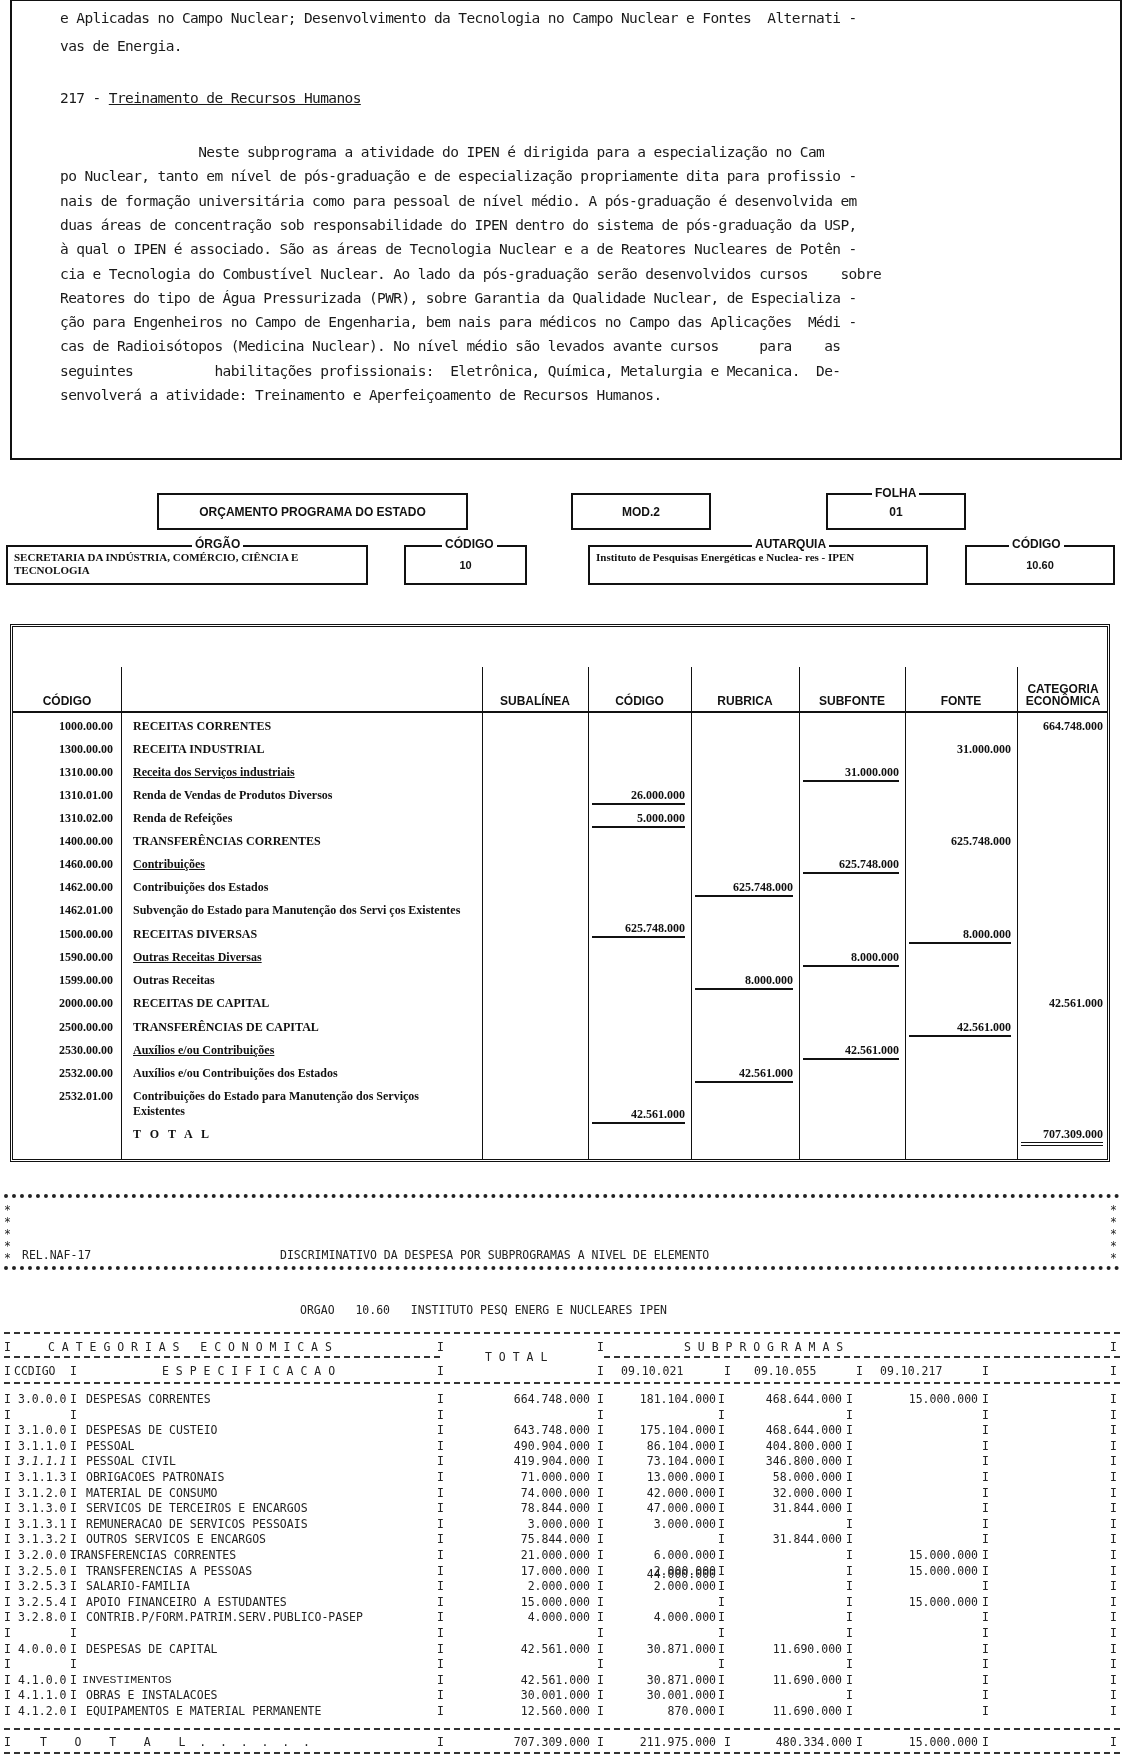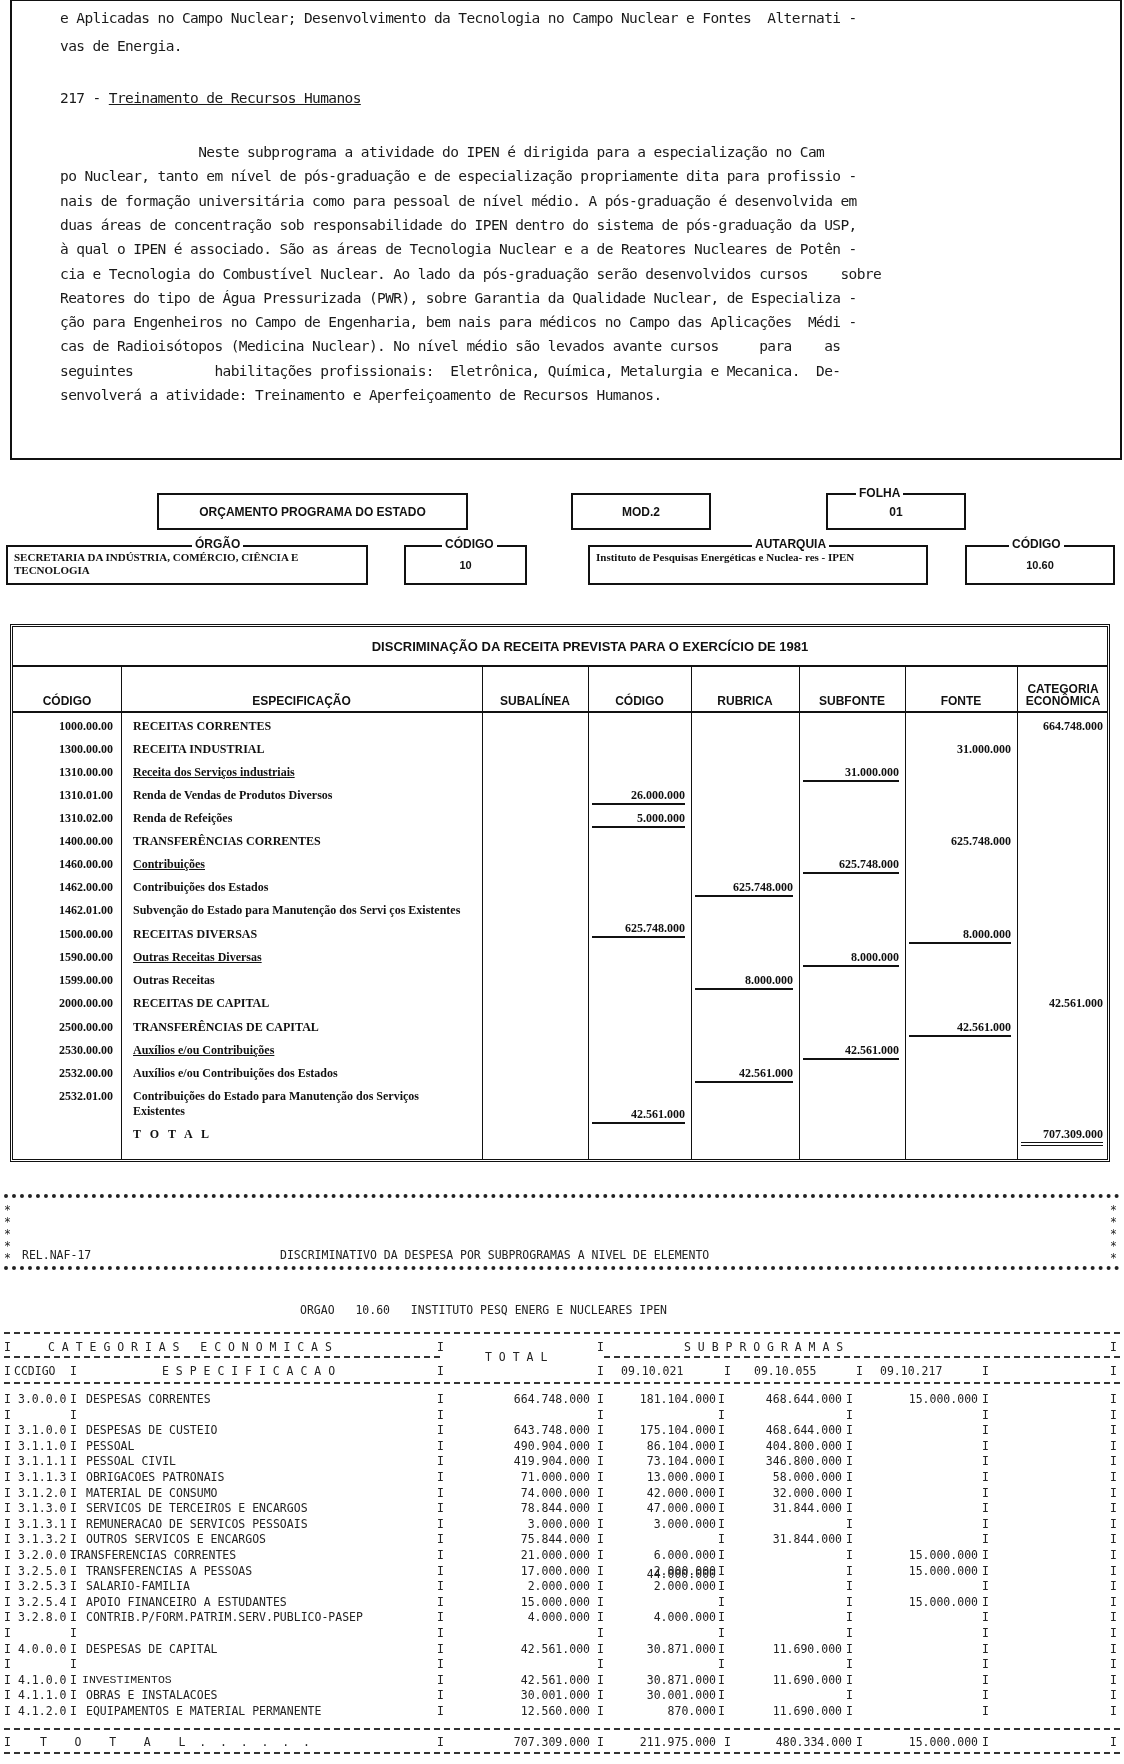--- a/index.html
+++ b/index.html
@@ -56,21 +56,21 @@
     <div class="narr" style="top: 387px;">senvolverá a atividade: Treinamento e Aperfeiçoamento de Recursos Humanos.</div>
   </div>
 
 <div class="hbox" style="left:157px; top:493px; width:311px; height:37px;">
     <span>ORÇAMENTO PROGRAMA DO ESTADO</span>
   </div>
 <div class="hbox" style="left:571px; top:493px; width:140px; height:37px;">
     <span>MOD.2</span>
   </div>
 <div class="hbox" style="left:826px; top:493px; width:140px; height:37px;">
-  <span class="legend" style="left:28px;">FOLHA</span>
+  <span class="legend" style="left:44px;">FOLHA</span>
   <span>01</span>
 </div>
 
 <div class="lbox" style="left:6px; top:545px; width:362px; height:40px;">
   <span class="legend" style="left:184px;">ÓRGÃO</span>
   <span>SECRETARIA DA INDÚSTRIA, COMÉRCIO, CIÊNCIA E TECNOLOGIA</span>
 </div>
 <div class="lbox" style="left:404px; top:545px; width:123px; height:40px; display:flex; align-items:center; justify-content:center; font-family:'Liberation Sans',sans-serif;">
   <span class="legend" style="left:36px;">CÓDIGO</span>
   <span>10</span>
@@ -78,30 +78,28 @@
 <div class="lbox" style="left:588px; top:545px; width:340px; height:40px;">
   <span class="legend" style="left:162px;">AUTARQUIA</span>
   <span>Instituto de Pesquisas Energéticas e Nuclea- res - IPEN</span>
 </div>
 <div class="lbox" style="left:965px; top:545px; width:150px; height:40px; display:flex; align-items:center; justify-content:center; font-family:'Liberation Sans',sans-serif;">
   <span class="legend" style="left:42px;">CÓDIGO</span>
   <span>10.60</span>
 </div>
 
 <div id="receita" class="abs">
-  <div id="rec-title">DISCRIMINAÇÃO DA RECEITA PREVISTA PARA O EXERCÍCIO DE 1981</div>
   <div class="rcol" style="left:108px;"></div>
   <div class="rcol" style="left:469px;"></div>
   <div class="rcol" style="left:575px;"></div>
   <div class="rcol" style="left:678px;"></div>
   <div class="rcol" style="left:786px;"></div>
   <div class="rcol" style="left:892px;"></div>
   <div class="rcol" style="left:1004px;"></div>
   <div class="rhead" style="left:0; width:108px;">CÓDIGO</div>
-  <div class="rhead" style="left:108px; width:361px;">ESPECIFICAÇÃO</div>
   <div class="rhead" style="left:469px; width:106px;">SUBALÍNEA</div>
   <div class="rhead" style="left:575px; width:103px;">CÓDIGO</div>
   <div class="rhead" style="left:678px; width:108px;">RUBRICA</div>
   <div class="rhead" style="left:786px; width:106px;">SUBFONTE</div>
   <div class="rhead" style="left:892px; width:112px;">FONTE</div>
   <div class="rhead" style="left:1004px; width:92px;">CATEGORIA ECONÔMICA</div>
   <div id="rhead-line"></div>
   <div id="rrows">
       <div class="rrow" style="top: 92px;">
         <span class="rcode">1000.00.00</span>
@@ -288,21 +286,21 @@
     <div class="dcell dnum" style="left: 450px; top: 1438.8px; width: 140px;">490.904.000</div>
     <div class="dcell " style="left: 597px; top: 1438.8px;">I</div>
     <div class="dcell dnum" style="left: 604px; top: 1438.8px; width: 112px;">86.104.000</div>
     <div class="dcell " style="left: 718px; top: 1438.8px;">I</div>
     <div class="dcell dnum" style="left: 730px; top: 1438.8px; width: 112px;">404.800.000</div>
     <div class="dcell " style="left: 846px; top: 1438.8px;">I</div>
     <div class="dcell dnum" style="left: 866px; top: 1438.8px; width: 112px;"></div>
     <div class="dcell " style="left: 982px; top: 1438.8px;">I</div>
     <div class="dcell " style="left: 1110px; top: 1438.8px;">I</div>
     <div class="dcell " style="left: 4px; top: 1454.4px;">I</div>
-    <div class="dcell " style="left: 18px; top: 1454.4px;">3.1.1.1</div>
+    <div class="dcell " style="left: 18px; top: 1454.4px; font-style: italic;">3.1.1.1</div>
     <div class="dcell " style="left: 70px; top: 1454.4px;">I</div>
     <div class="dcell " style="left: 86px; top: 1454.4px;">PESSOAL CIVIL</div>
     <div class="dcell " style="left: 437px; top: 1454.4px;">I</div>
     <div class="dcell dnum" style="left: 450px; top: 1454.4px; width: 140px;">419.904.000</div>
     <div class="dcell " style="left: 597px; top: 1454.4px;">I</div>
     <div class="dcell dnum" style="left: 604px; top: 1454.4px; width: 112px;">73.104.000</div>
     <div class="dcell " style="left: 718px; top: 1454.4px;">I</div>
     <div class="dcell dnum" style="left: 730px; top: 1454.4px; width: 112px;">346.800.000</div>
     <div class="dcell " style="left: 846px; top: 1454.4px;">I</div>
     <div class="dcell dnum" style="left: 866px; top: 1454.4px; width: 112px;"></div>

